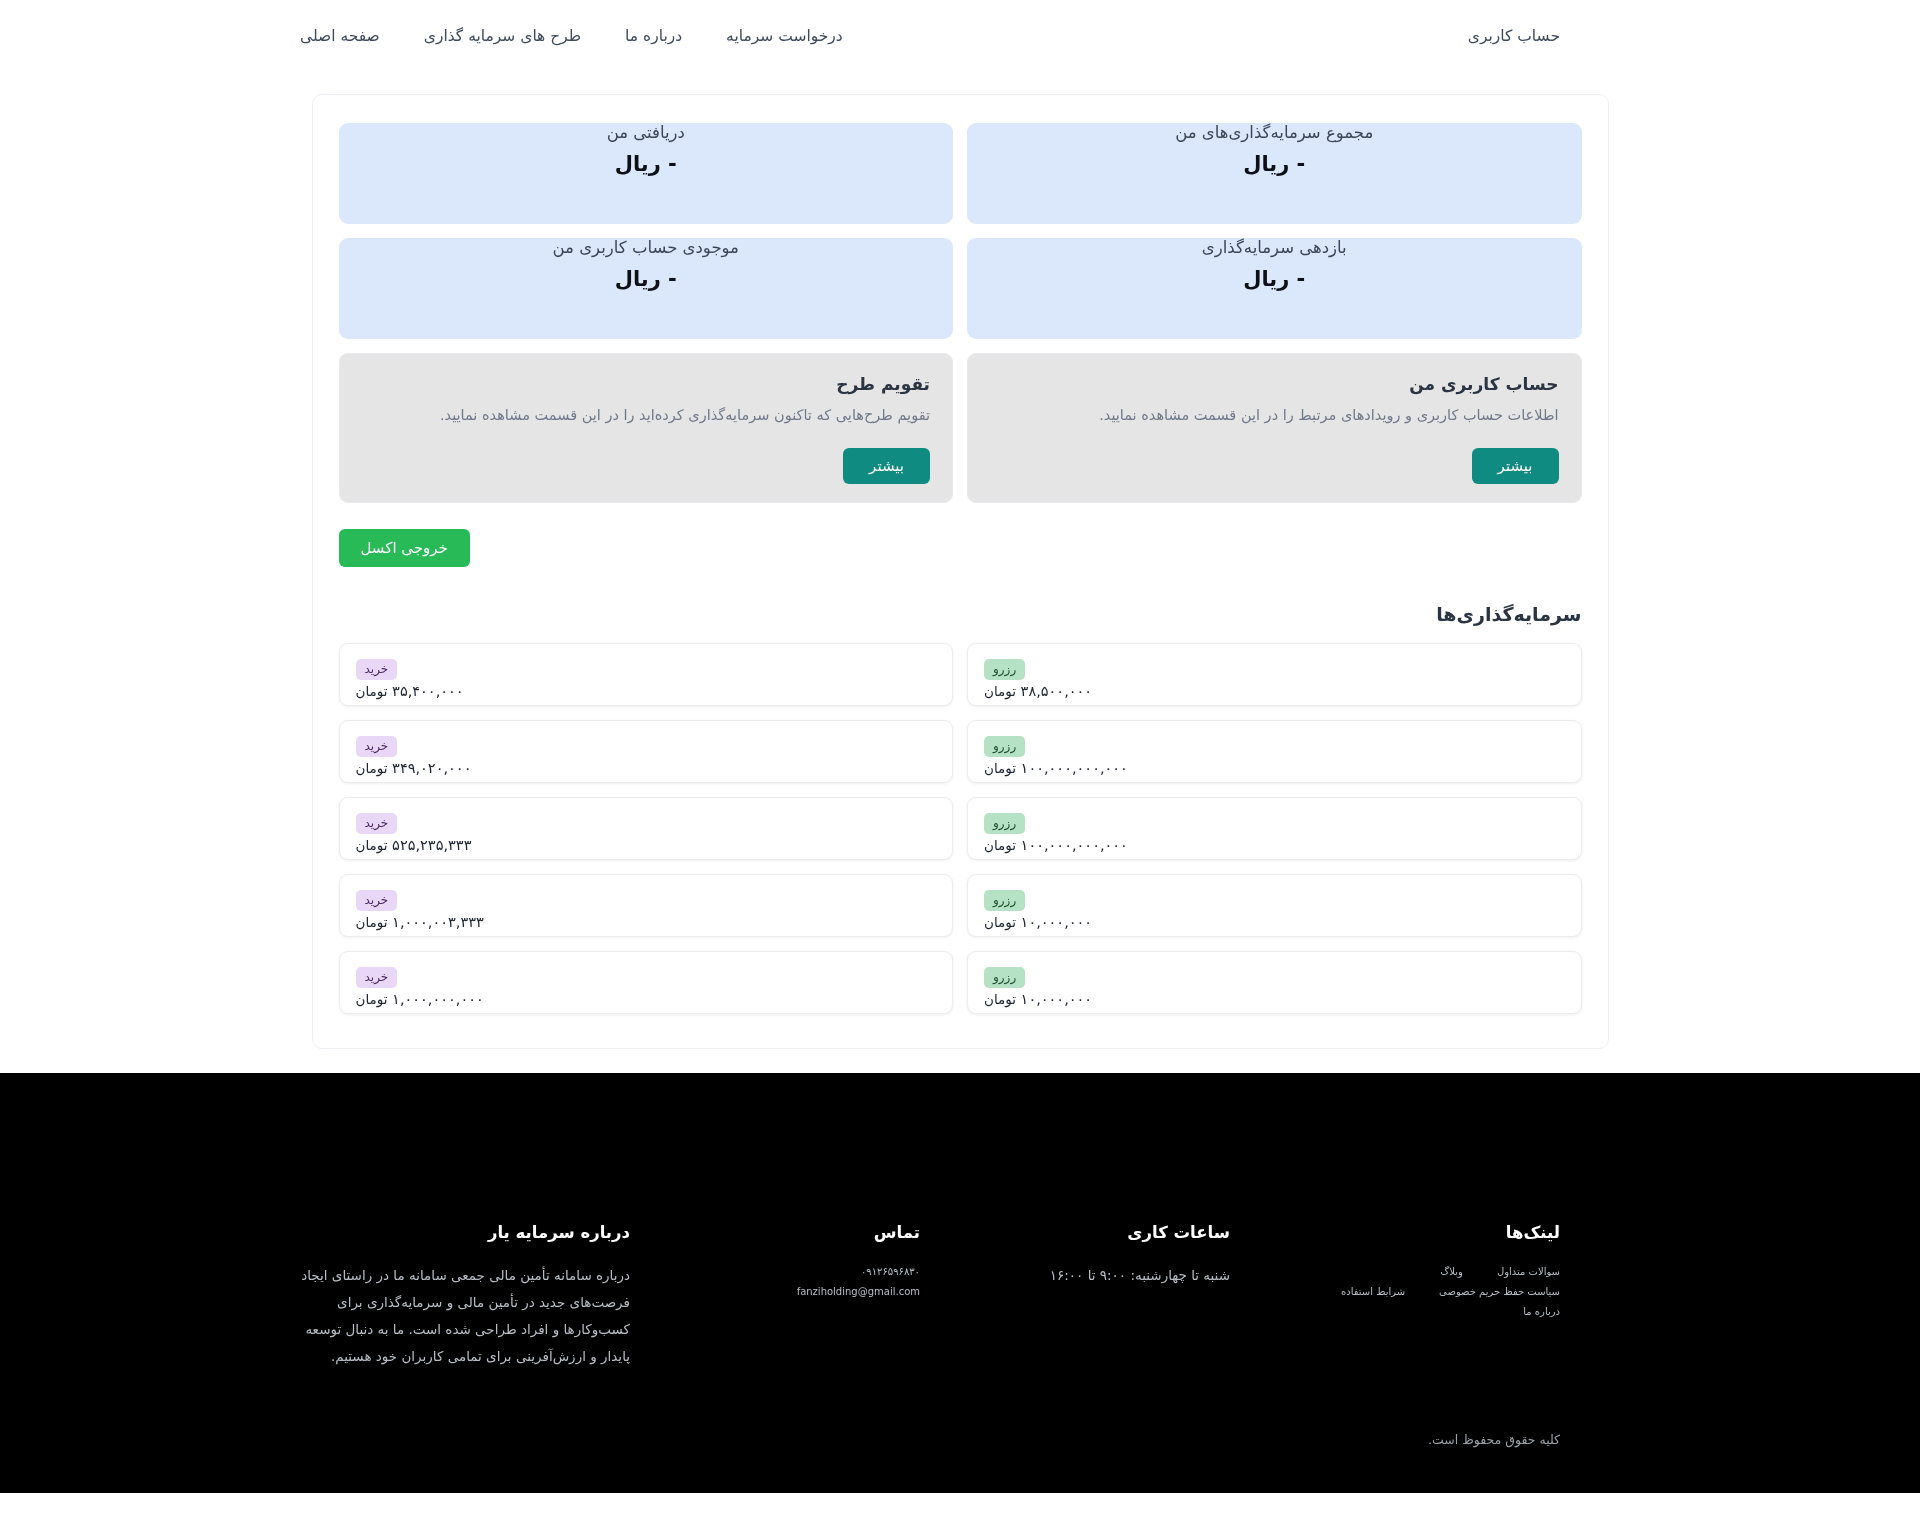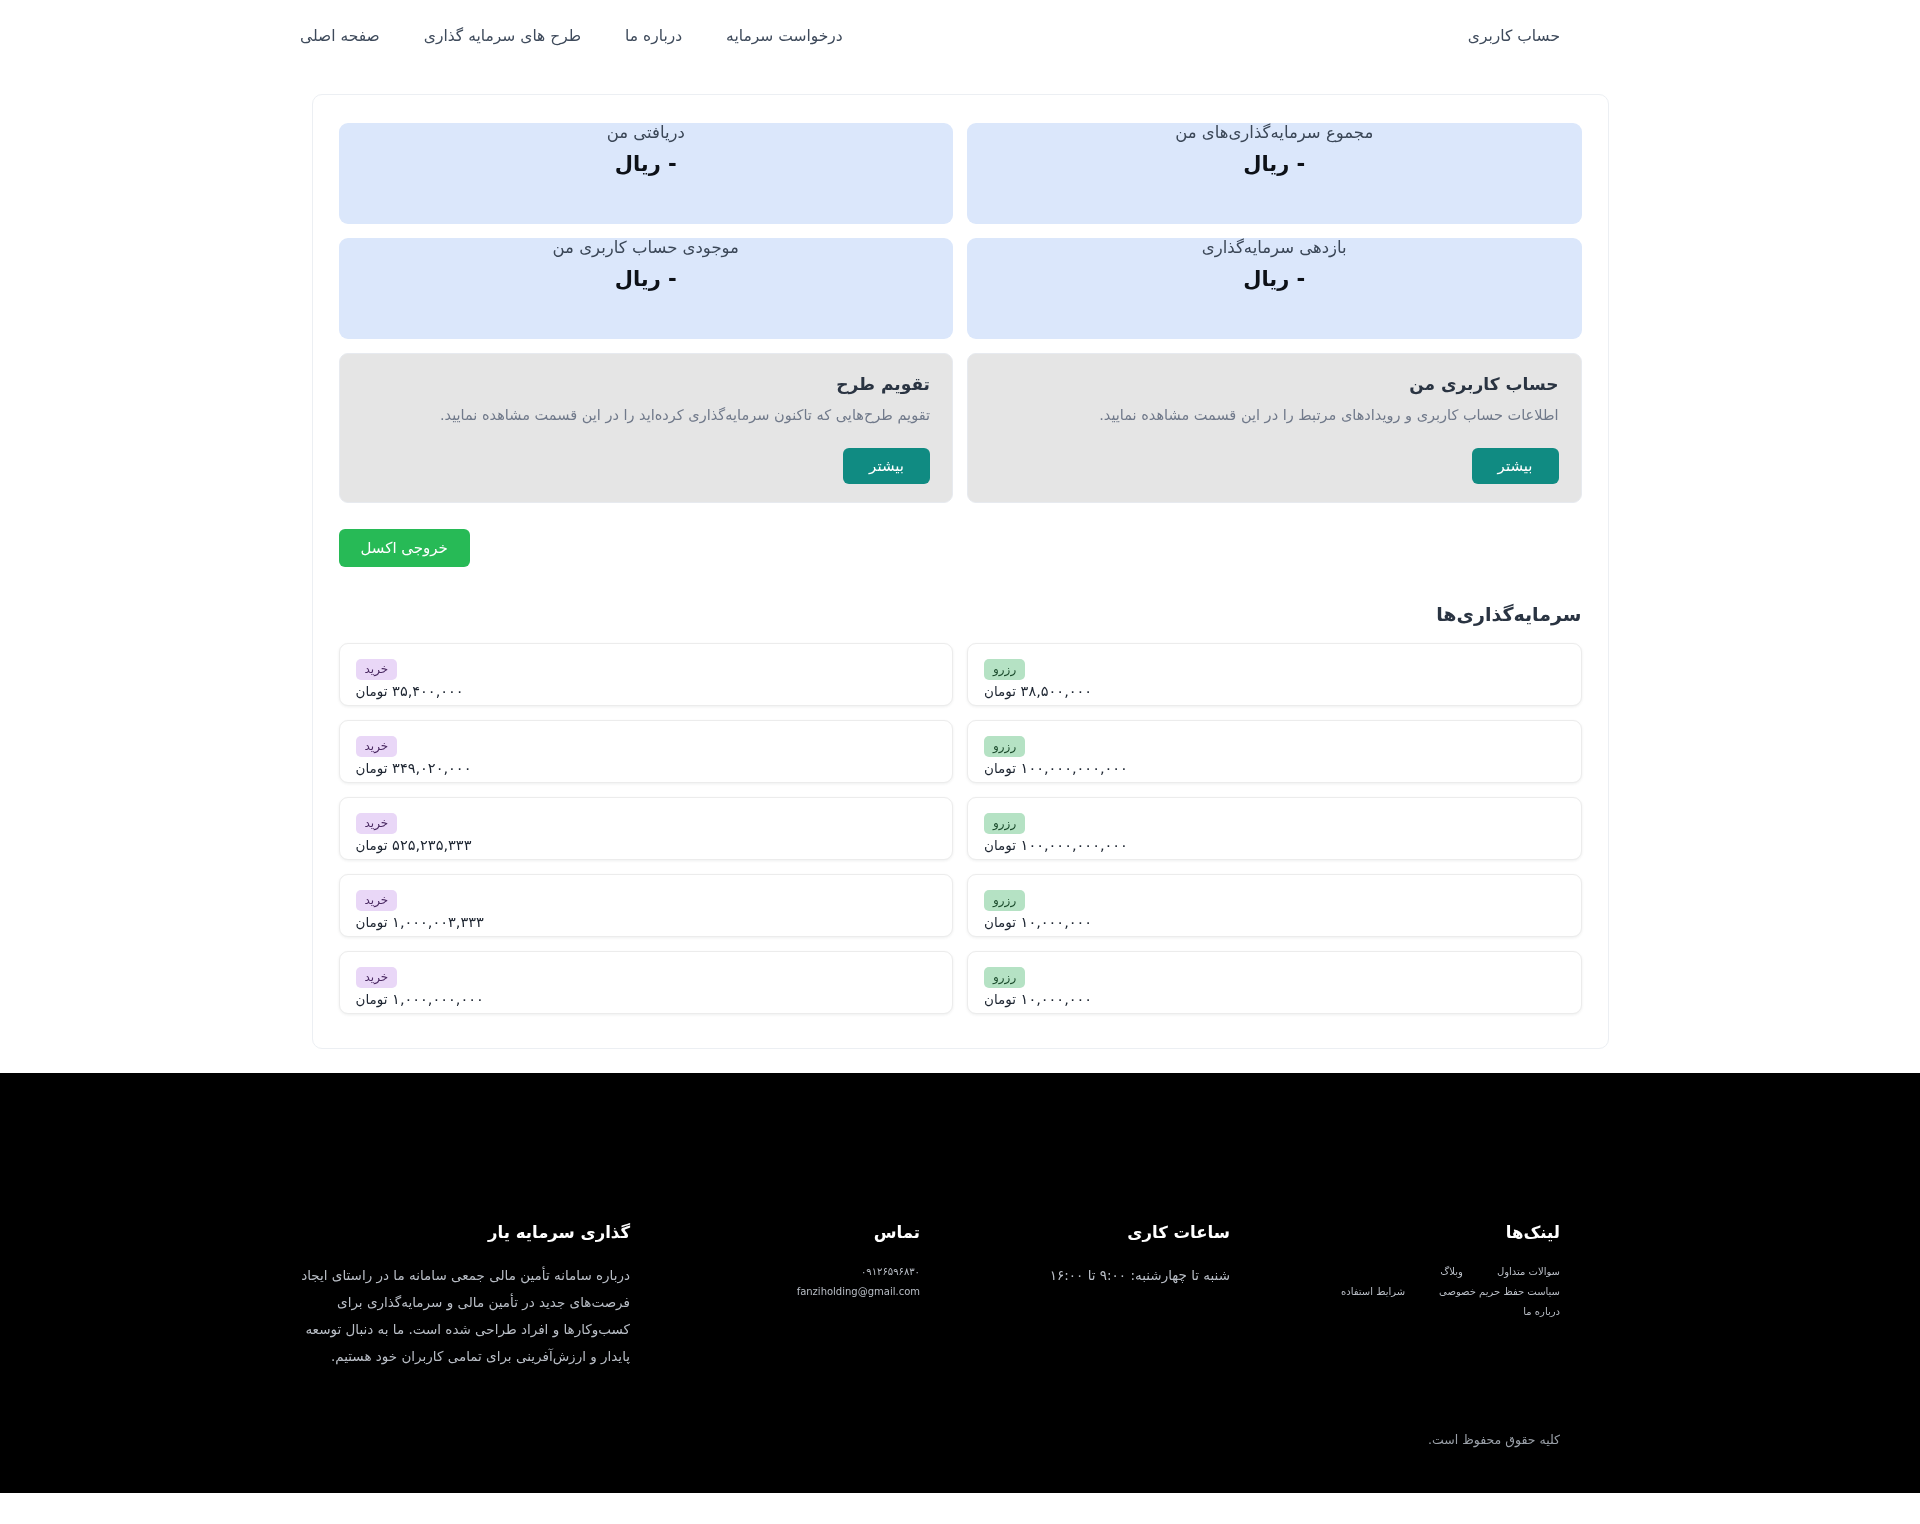--- a/index.html
+++ b/index.html
@@ -379,20 +379,20 @@
     </div>
 
     <div class="fcol fcol-contact">
       <div class="fheading">تماس</div>
       <a class="fline">۰۹۱۲۶۵۹۶۸۳۰</a>
       <a class="fline">fanziholding@gmail.com</a>
     </div>
 
 
     <div class="fcol fcol-about">
-      <div class="fheading">گذاری سرمایه یار</div>
+      <div class="fheading">درباره سرمایه یار</div>
       <div class="ftext">درباره سامانه تأمین مالی جمعی سامانه ما در راستای ایجاد فرصت‌های جدید در تأمین مالی و سرمایه‌گذاری برای کسب‌وکارها و افراد طراحی شده است. ما به دنبال توسعه پایدار و ارزش‌آفرینی برای تمامی کاربران خود هستیم.</div>
     </div>
 
   </div>
 
   <div class="copyright">کلیه حقوق محفوظ است.</div>
 </div>
 
 </body></html>

